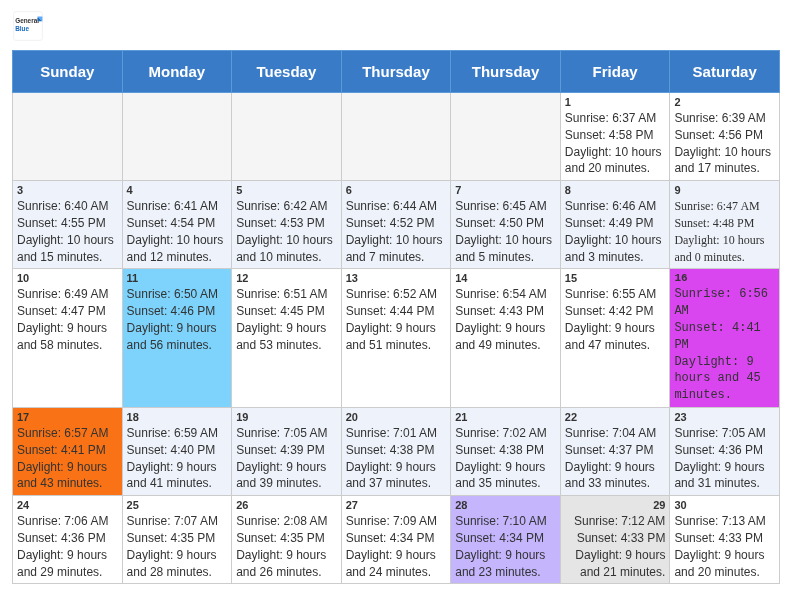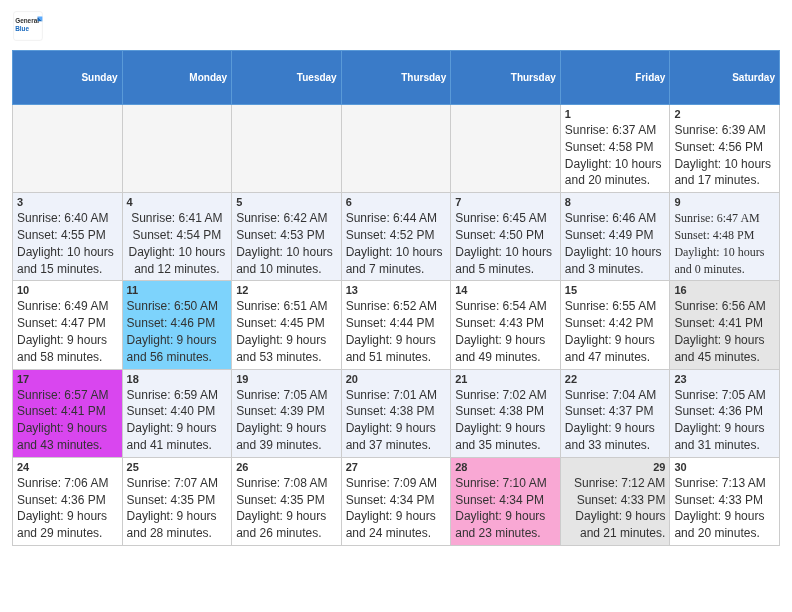--- a/index.html
+++ b/index.html
@@ -42,24 +42,24 @@
       color: #555;
     }
     table {
       width: 100%;
       border-collapse: collapse;
       table-layout: fixed;
     }
     th {
       background-color: #3a7bc8;
       color: #fff;
-      font-size: 10px;
+      font-size: 15px;
       font-weight: bold;
-      padding: 21px 4px;
-      text-align: right;
+      padding: 12px 4px;
+      text-align: center;
       border: 1px solid #5a9ad8;
     }
     td {
       vertical-align: top;
       border: 1px solid #ccc;
       padding: 3px 4px;
       font-size: 9.5px;
       color: #333;
       height: 85px;
       background: #fff;
@@ -143,21 +143,21 @@
         </tr>
         <tr>
           <td style="background: rgb(238, 242, 250);">
             <span class="day-num">3</span>
             <div class="day-info" style="white-space: pre-line;">Sunrise: 6:40 AM
 Sunset: 4:55 PM
 Daylight: 10 hours and 15 minutes.</div>
           </td>
           <td style="background: rgb(238, 242, 250);">
             <span class="day-num">4</span>
-            <div class="day-info" style="white-space: pre-line; text-align: center;">Sunrise: 6:41 AM
+            <div class="day-info" style="white-space: pre-line;">Sunrise: 6:41 AM
 Sunset: 4:54 PM
 Daylight: 10 hours and 12 minutes.</div>
           </td>
           <td style="background: rgb(238, 242, 250);">
             <span class="day-num">5</span>
             <div class="day-info" style="white-space: pre-line;">Sunrise: 6:42 AM
 Sunset: 4:53 PM
 Daylight: 10 hours and 10 minutes.</div>
           </td>
           <td style="background: rgb(238, 242, 250);">
@@ -215,29 +215,29 @@
             <div class="day-info" style="white-space: pre-line;">Sunrise: 6:54 AM
 Sunset: 4:43 PM
 Daylight: 9 hours and 49 minutes.</div>
           </td>
           <td style="background: rgb(255, 255, 255);">
             <span class="day-num">15</span>
             <div class="day-info" style="white-space: pre-line;">Sunrise: 6:55 AM
 Sunset: 4:42 PM
 Daylight: 9 hours and 47 minutes.</div>
           </td>
-          <td style="background: #e5e5e5;">
+          <td style="background: #d946ef; font-family: Liberation Mono, monospace;">
             <span class="day-num">16</span>
             <div class="day-info" style="white-space: pre-line;">Sunrise: 6:56 AM
 Sunset: 4:41 PM
 Daylight: 9 hours and 45 minutes.</div>
           </td>
         </tr>
         <tr>
-          <td style="background: #d946ef;">
+          <td style="background: #f97316;">
             <span class="day-num">17</span>
             <div class="day-info" style="white-space: pre-line;">Sunrise: 6:57 AM
 Sunset: 4:41 PM
 Daylight: 9 hours and 43 minutes.</div>
           </td>
           <td style="background: rgb(238, 242, 250);">
             <span class="day-num">18</span>
             <div class="day-info" style="white-space: pre-line;">Sunrise: 6:59 AM
 Sunset: 4:40 PM
 Daylight: 9 hours and 41 minutes.</div>
@@ -281,31 +281,31 @@
 Daylight: 9 hours and 29 minutes.</div>
           </td>
           <td style="background: rgb(255, 255, 255);">
             <span class="day-num">25</span>
             <div class="day-info" style="white-space: pre-line;">Sunrise: 7:07 AM
 Sunset: 4:35 PM
 Daylight: 9 hours and 28 minutes.</div>
           </td>
           <td style="background: rgb(255, 255, 255);">
             <span class="day-num">26</span>
-            <div class="day-info" style="white-space: pre-line;">Sunrise: 7:08 AM
+            <div class="day-info" style="white-space: pre-line;">Sunrise: 2:08 AM
 Sunset: 4:35 PM
 Daylight: 9 hours and 26 minutes.</div>
           </td>
           <td style="background: rgb(255, 255, 255);">
             <span class="day-num">27</span>
             <div class="day-info" style="white-space: pre-line;">Sunrise: 7:09 AM
 Sunset: 4:34 PM
 Daylight: 9 hours and 24 minutes.</div>
           </td>
-          <td style="background: #f9a8d4; margin-left: 36px;">
+          <td style="background: #c4b5fd; margin-left: 36px;">
             <span class="day-num">28</span>
             <div class="day-info" style="white-space: pre-line;">Sunrise: 7:10 AM
 Sunset: 4:34 PM
 Daylight: 9 hours and 23 minutes.</div>
           </td>
           <td style="background: #e5e5e5; text-align: right;">
             <span class="day-num">29</span>
             <div class="day-info" style="white-space: pre-line;">Sunrise: 7:12 AM
 Sunset: 4:33 PM
 Daylight: 9 hours and 21 minutes.</div>

